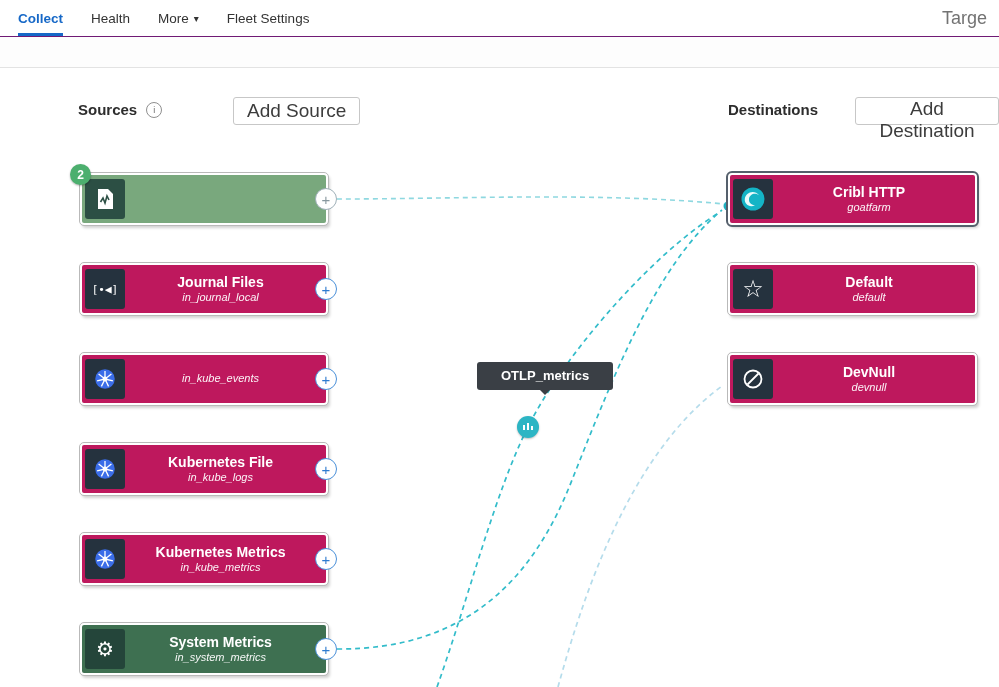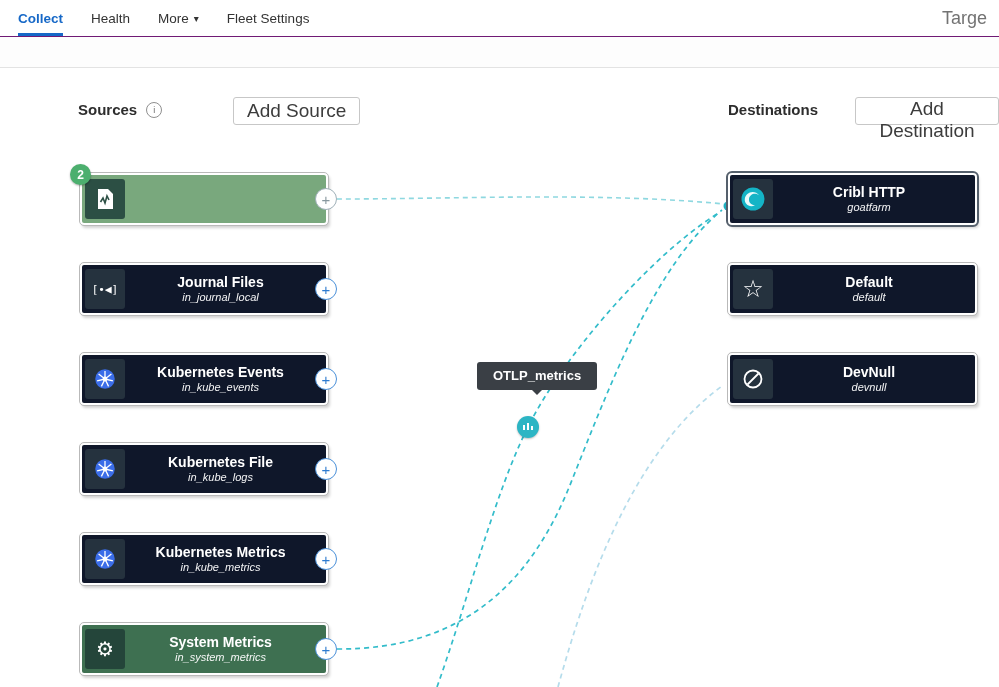--- a/index.html
+++ b/index.html
@@ -29,21 +29,21 @@
   .add-btn{position:absolute;height:28px;background:#fff;border:1px solid #c7c7c7;
            border-radius:3px;padding:0 13px;font-size:19px;color:#3c3c3c;cursor:pointer;
            font-family:"Liberation Sans",sans-serif;z-index:3;}
 
   
   .card{position:absolute;width:248px;height:52px;border-radius:4px;display:flex;align-items:center;
         border:2px solid #fff;outline:1px solid #b9b9b9;box-shadow:2px 3px 3px rgba(0,0,0,.18);
         z-index:2;cursor:pointer;box-sizing:border-box;}
   .card.green{background:#79a87d;}
   .card.dark-green{background:#3e7051;}
-  .card.gray{background:#0f172a;}
+  .card.gray{background:#be185d;}
   .card.selected{outline:2px solid #55606c;}
   .iconbox{width:40px;height:40px;margin-left:3px;border-radius:3px;flex:none;
            display:flex;align-items:center;justify-content:center;}
   .iconbox.dark-navy{background:#25323e;}
   .iconbox.dark-green1{background:#2c4f44;}
   .iconbox.dark-green2{background:#24453a;}
   .card-text{flex:1;display:flex;flex-direction:column;justify-content:center;
              text-align:center;color:#fff;padding-right:10px;line-height:1.2;}
   .card-title{font-size:14px;font-weight:700;}
   .card-sub{font-size:11px;font-style:italic;opacity:.95;}
@@ -61,21 +61,21 @@
          background:#4caf6e;color:#fff;font-size:12px;font-weight:700;
          display:flex;align-items:center;justify-content:center;
          box-shadow:0 1px 2px rgba(0,0,0,.3);z-index:4;}
 
   
   .connections{position:absolute;inset:0;z-index:1;pointer-events:none;}
   .flow-node{position:absolute;left:517px;top:416px;width:22px;height:22px;border-radius:50%;
              background:#2cb5c4;display:flex;align-items:center;justify-content:center;
              z-index:3;cursor:pointer;box-shadow:0 1px 2px rgba(0,0,0,.25);}
   .tooltip{position:absolute;left:477px;top:362px;height:28px;line-height:28px;
-           background:#3a3f45;color:#fff;font-size:13px;font-weight:600;padding:0 16px;
+           background:#3a3f45;color:#fff;font-size:13px;font-weight:600;padding:0 24px;
            border-radius:3px;z-index:3;white-space:nowrap;}
   .tooltip::after{content:"";position:absolute;left:50%;bottom:-12px;margin-left:-7px;
                   border:7px solid transparent;border-top-color:#3a3f45;}
 </style>
 </head>
 <body>
 
 <div class="page">
 
   <header class="nav">
@@ -137,21 +137,20 @@
           <line x1="12" y1="12" x2="19.3" y2="13.7"></line>
             <line x1="12" y1="12" x2="15.3" y2="18.8"></line>
           <line x1="12" y1="12" x2="8.7" y2="18.8"></line>
             <line x1="12" y1="12" x2="4.7" y2="13.7"></line>
           <line x1="12" y1="12" x2="6.1" y2="7.3"></line>
         </g>
         <circle cx="12" cy="12" r="2.2" fill="#fff"></circle>
       </svg>
     </div>
     <div class="card-text">
-      <div class="card-title">Kubernetes Events</div>
       <div class="card-sub">in_kube_events</div>
     </div>
     <button class="plus">+</button>
   </div>
 
   <div class="card gray" style="left:80px;top:443px;">
     <div class="iconbox dark-navy">
       <svg width="26" height="26" viewBox="0 0 24 24">
         <circle cx="12" cy="12" r="9" fill="#3b6de8"></circle>
         <g stroke="#fff" stroke-width="1.2">

